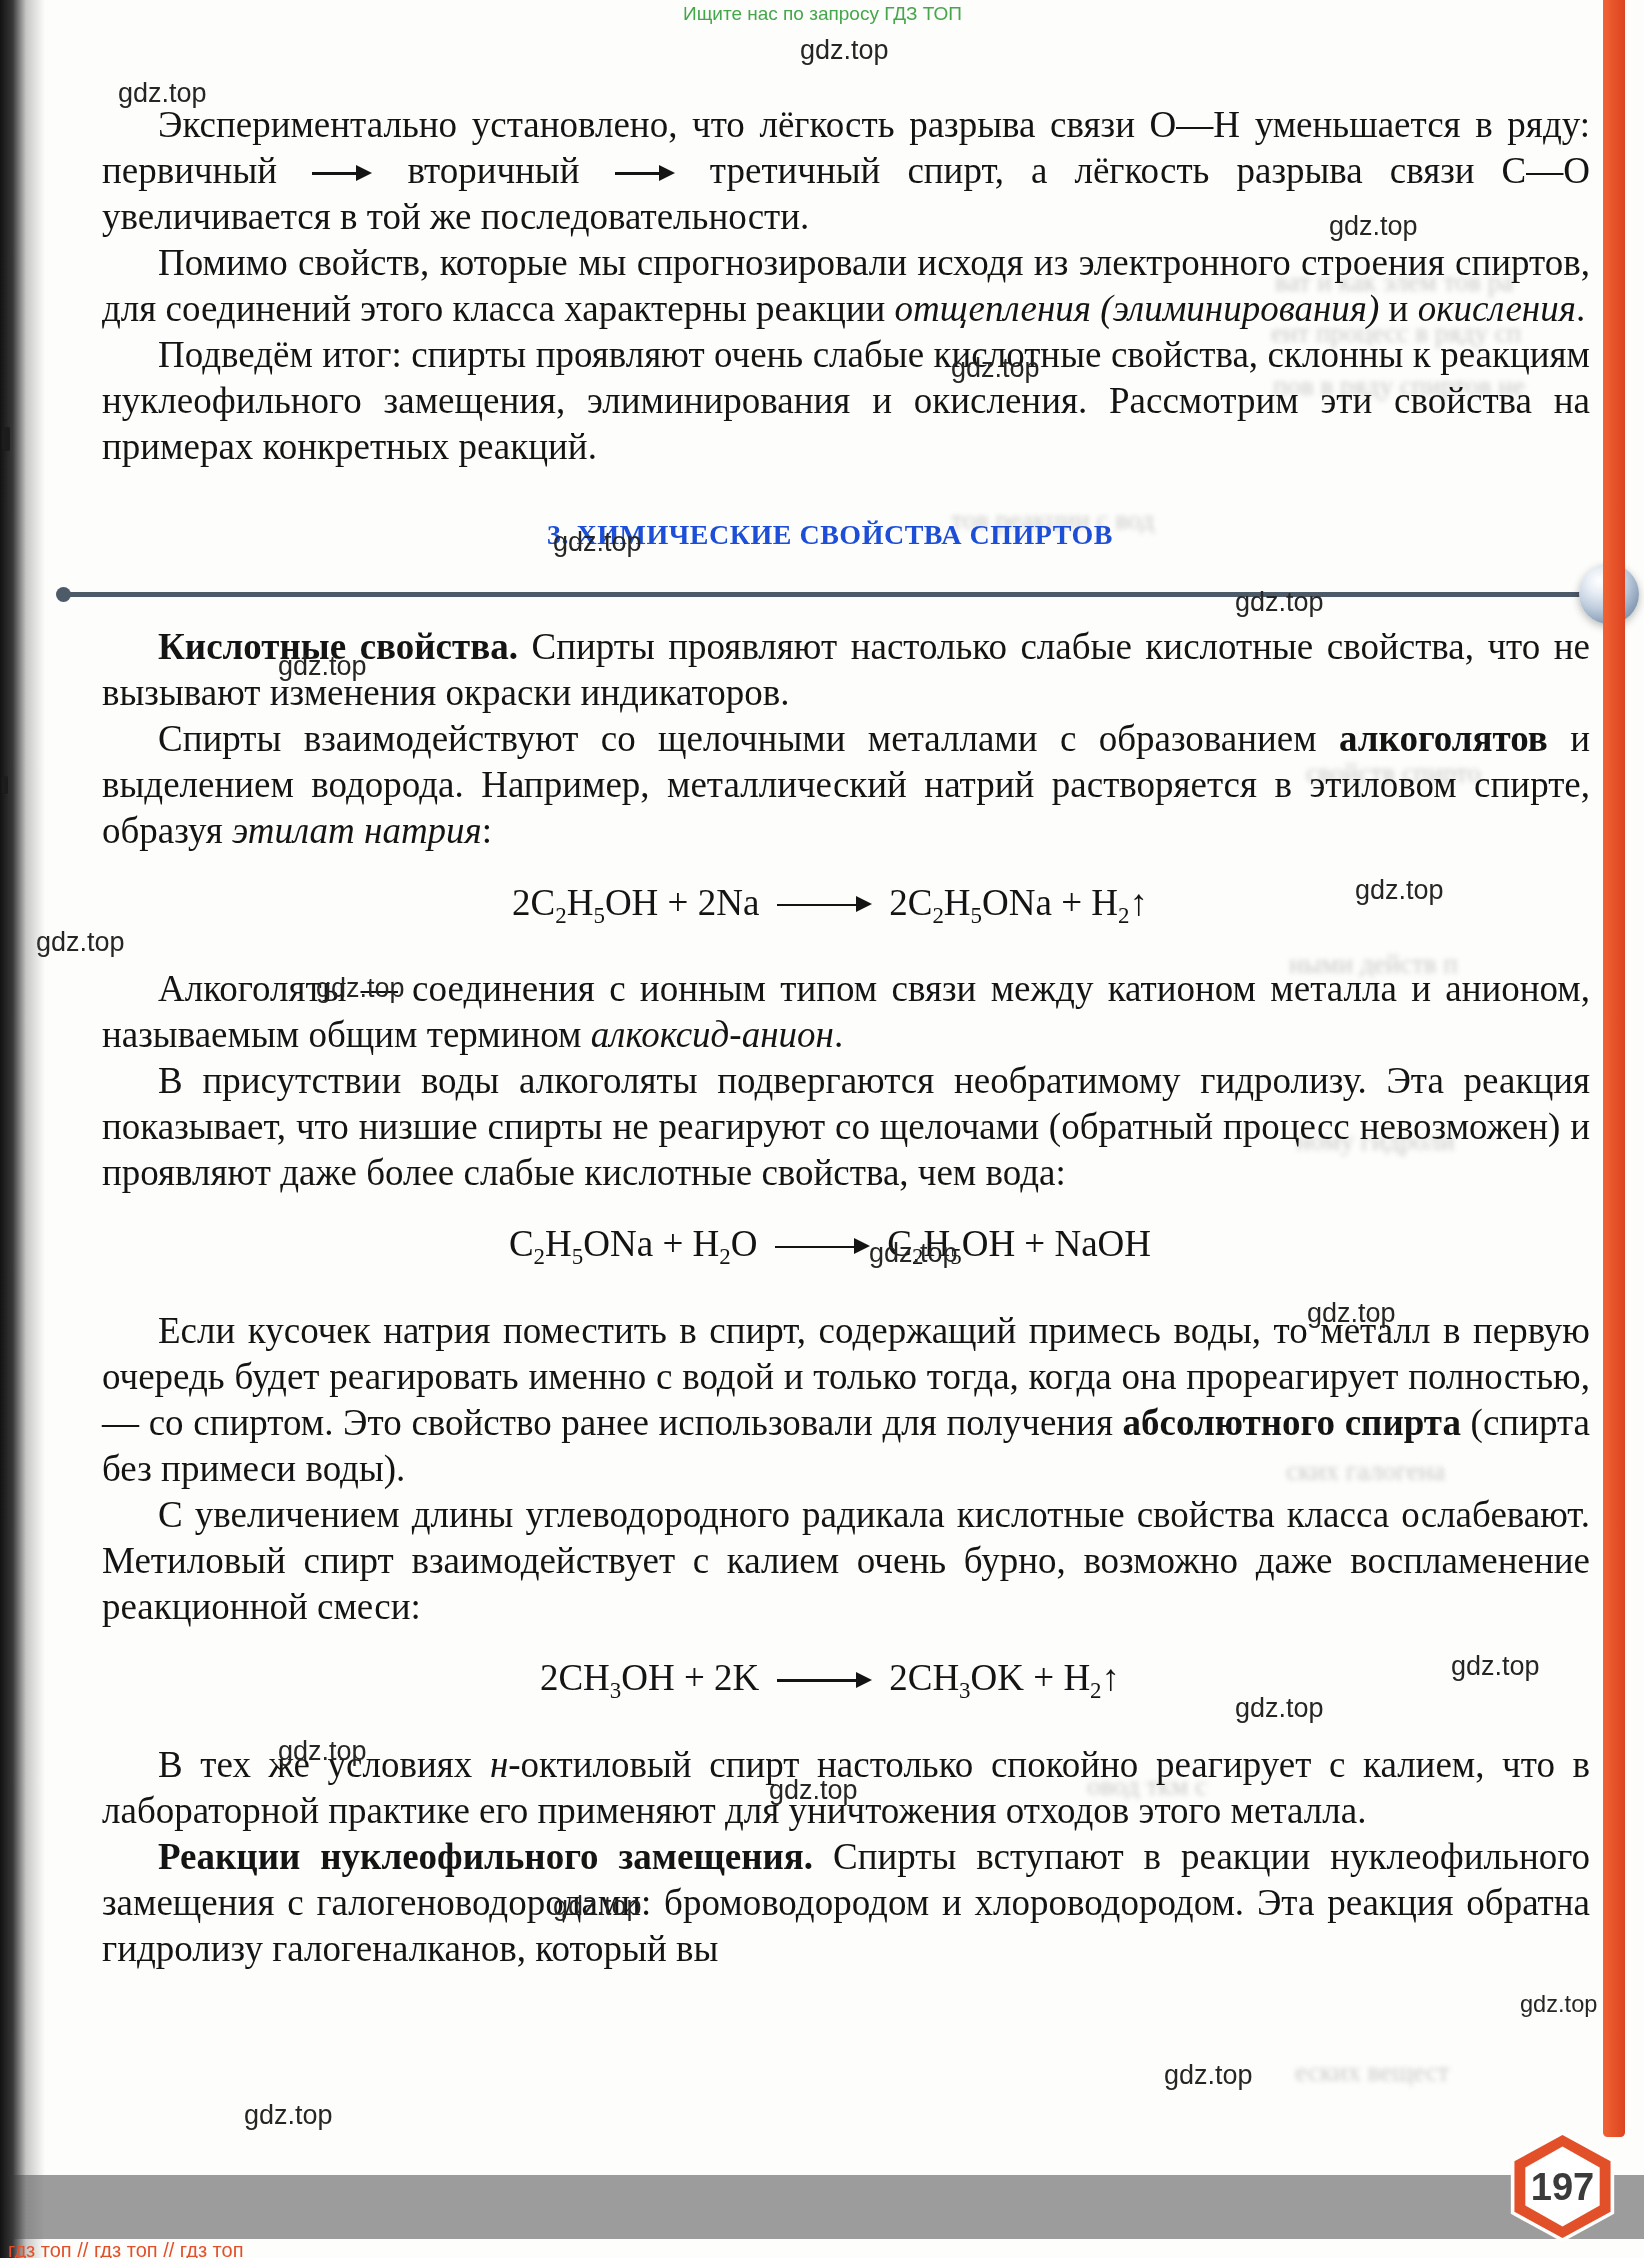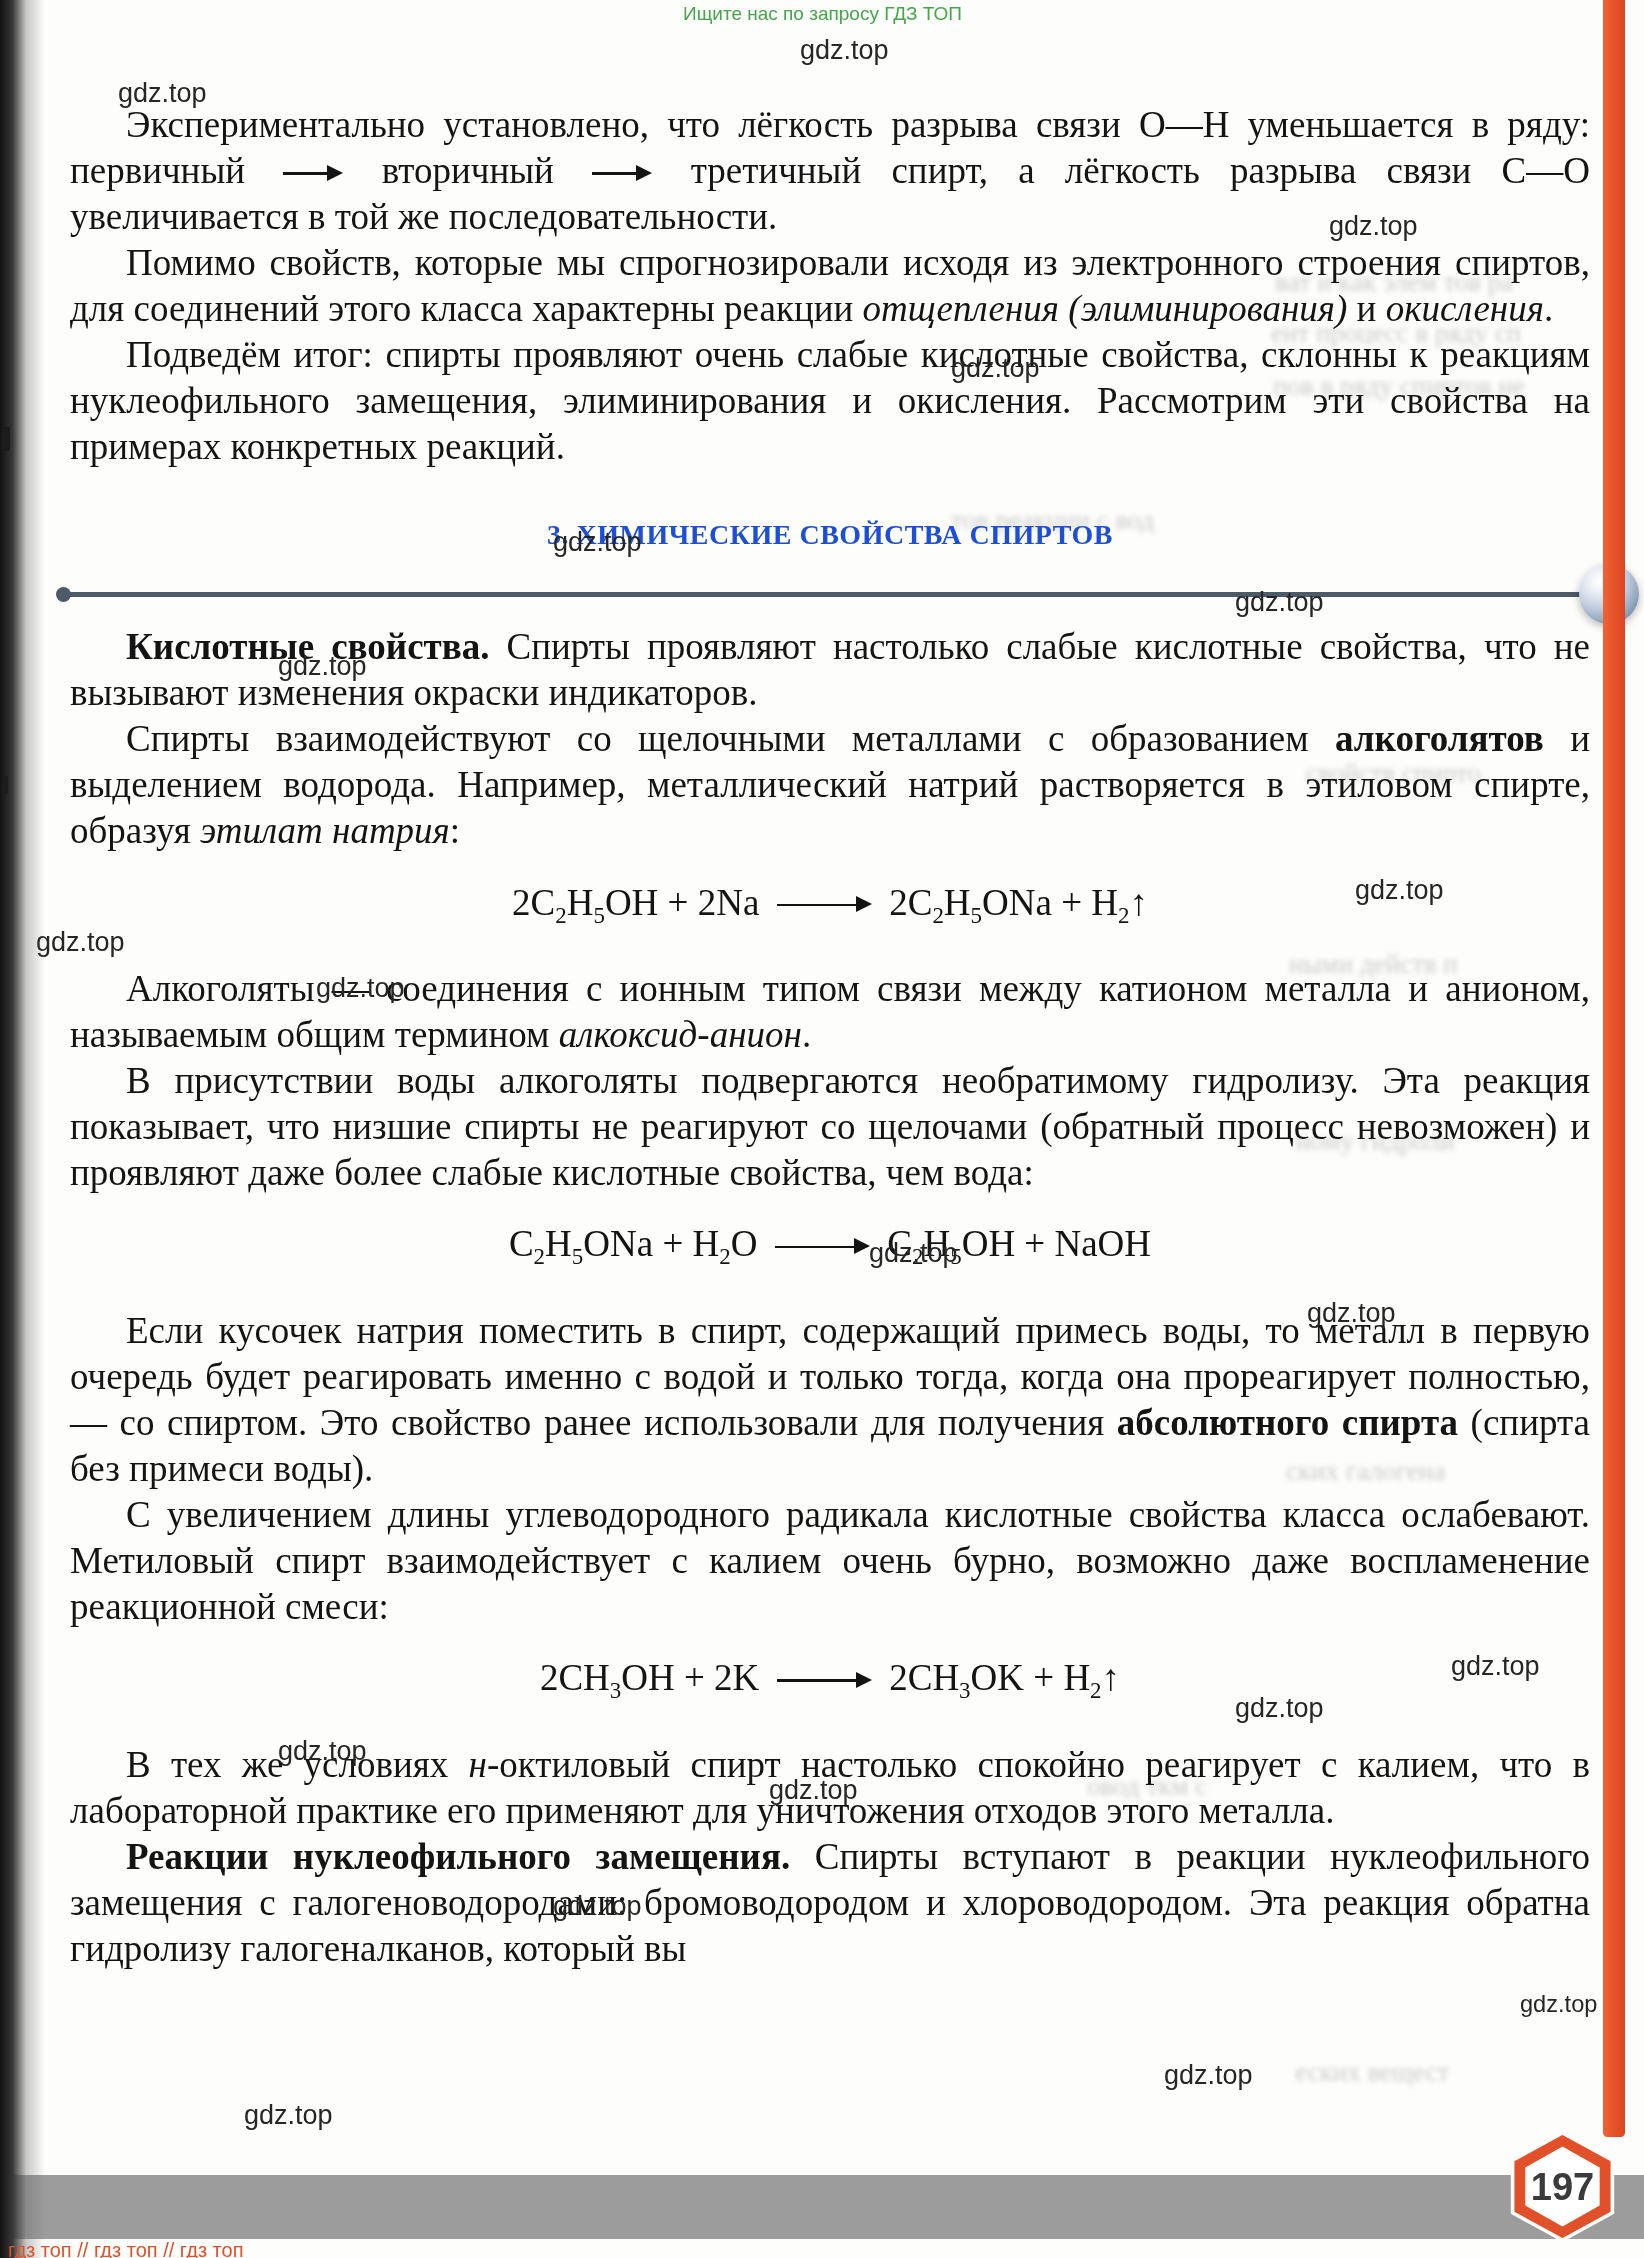--- a/index.html
+++ b/index.html
@@ -12,21 +12,21 @@
   .binding-mark { position:absolute; background:#1c1c1c; border-radius:1.8px; z-index:6; }
 
   .orange-bar { position:absolute; left:1603px; top:0; width:22px; height:2137px; z-index:3;
     background:linear-gradient(to right,#f06334,#dc4420); border-radius:0 0 4.5px 4.5px; }
 
   .top-banner { position:absolute; top:2.7px; left:0; right:0; text-align:center; z-index:7;
     font-family:"Liberation Sans",sans-serif; font-size:19px; color:#45a64b; }
 
   .content { position:absolute; left:70px; top:102px; width:1520px; z-index:2;
     font-size:37px; line-height:46px; color:#141414; text-align:justify; }
-  .body-par { text-indent:56px; hyphens:auto; }
+  .body-par { text-indent:56px; hyphens:auto;margin-left:32px; }
   .b { font-weight:bold; }
   .i { font-style:italic; }
 
   .section-heading { font-size:28px; line-height:49px; font-weight:bold; text-align:center;
     letter-spacing:0.5px; margin-top:40px; color:#1d4ed8; }
 
   .rule-row { position:relative; height:18px; margin:27px 0 20px 0; }
   .rule-line { position:absolute; left:-7.3px; right:-18px; top:6.4px; height:4.5px; background:#4d5a68; border-radius:2.7px; }
   .rule-dot { position:absolute; left:-14.5px; top:0.9px; width:15.5px; height:15.5px; border-radius:50%; background:#4d5a68; }
   .rule-sphere { position:absolute; right:-49px; top:-22px; width:60px; height:60px; border-radius:50%;

